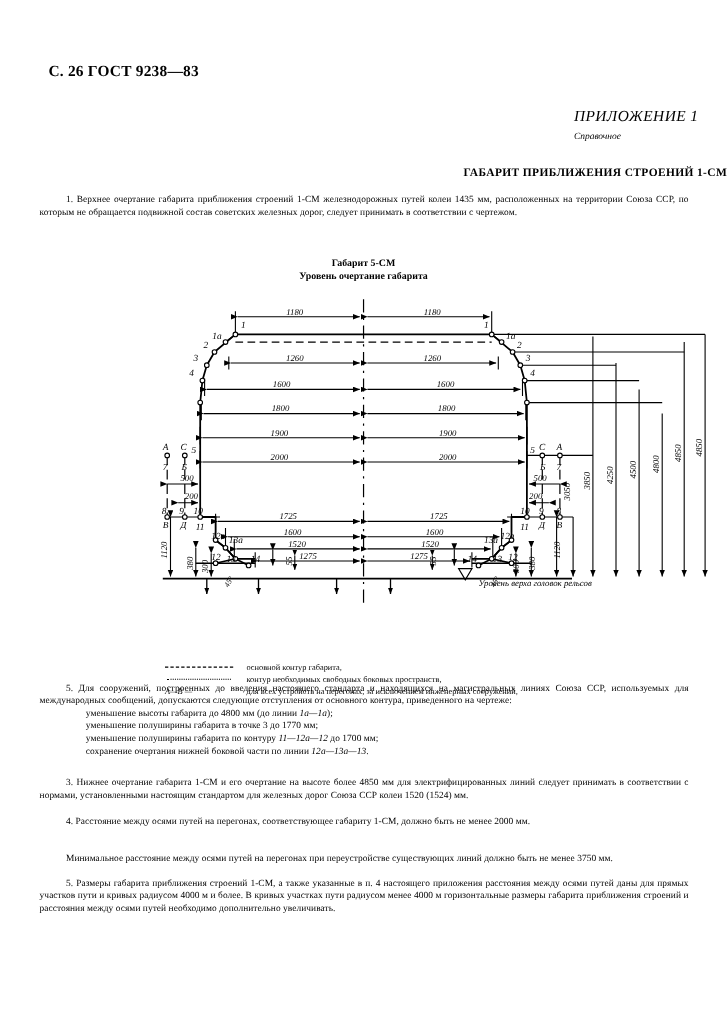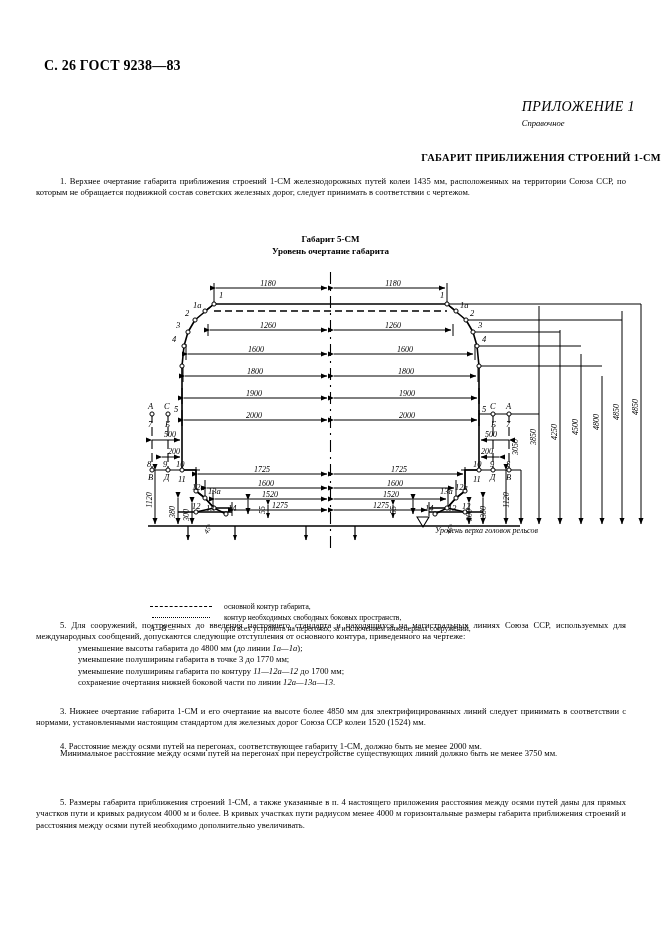--- a/index.html
+++ b/index.html
@@ -23,21 +23,21 @@
   .para{position:absolute;font-size:8.55px;line-height:11.4px;text-align:justify;
         letter-spacing:.05px;}
   .para .ind{display:inline-block;width:24px;}
   .sub{display:block;padding-left:42px;text-align:left;}
   i{}
 
   #p1{left:36px;width:590px;top:176px;}
   #p2{left:36px;width:590px;top:620px;}
   #p3{left:36px;width:590px;top:706px;}
   #p4{left:36px;width:590px;top:741px;}
-  #p4b{left:36px;width:590px;top:748px;}
+  #p4b{left:36px;width:590px;top:775px;}
   #p5{left:36px;width:590px;top:797px;}
 
   
   .fig-title{position:absolute;left:0;right:0;text-align:center;font-size:9px;font-weight:bold;}
   #ft1{top:234px;}
   #ft2{top:246px;}
 
   
   #figure{position:absolute;left:0;top:262px;width:661px;height:292px;}
   #figure svg{display:block;}

